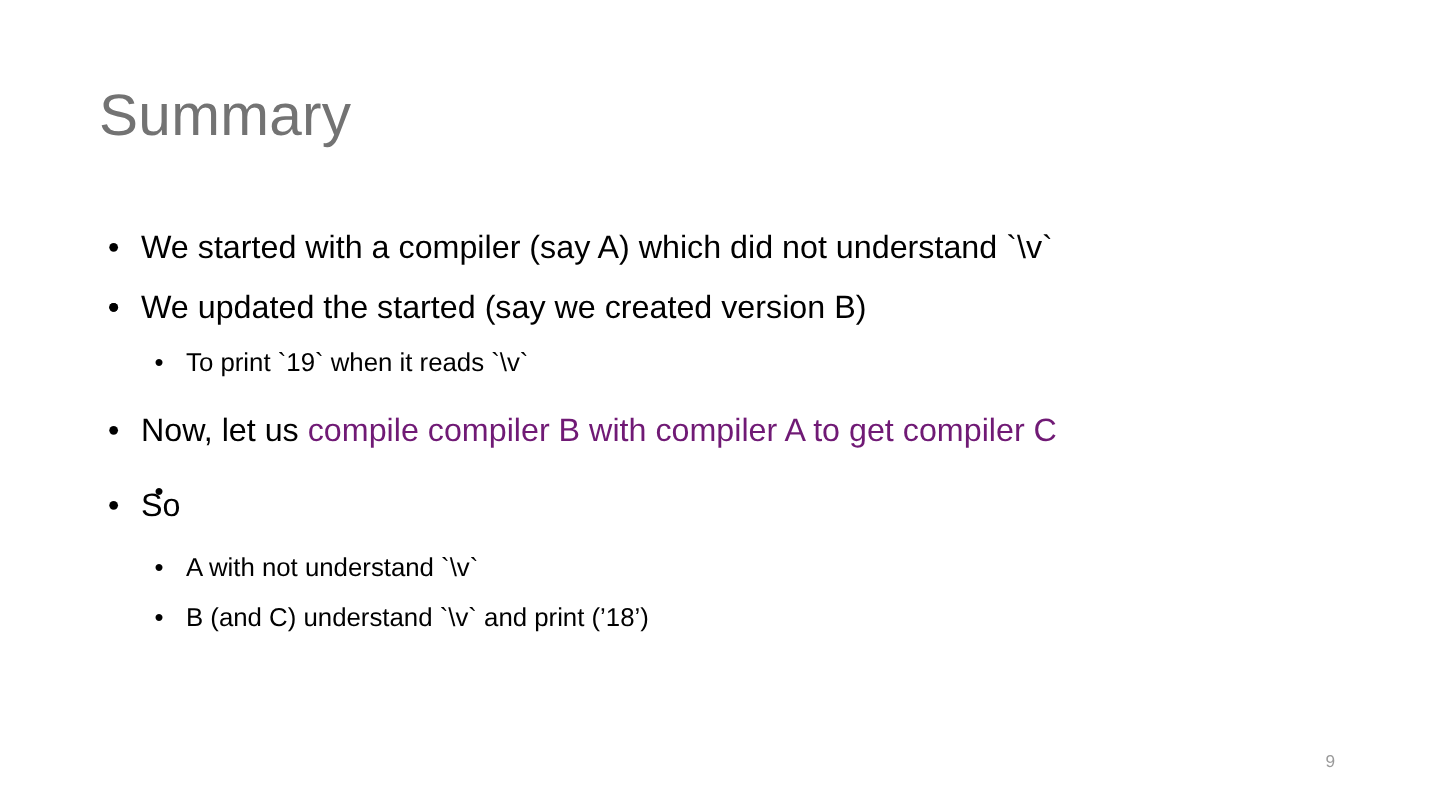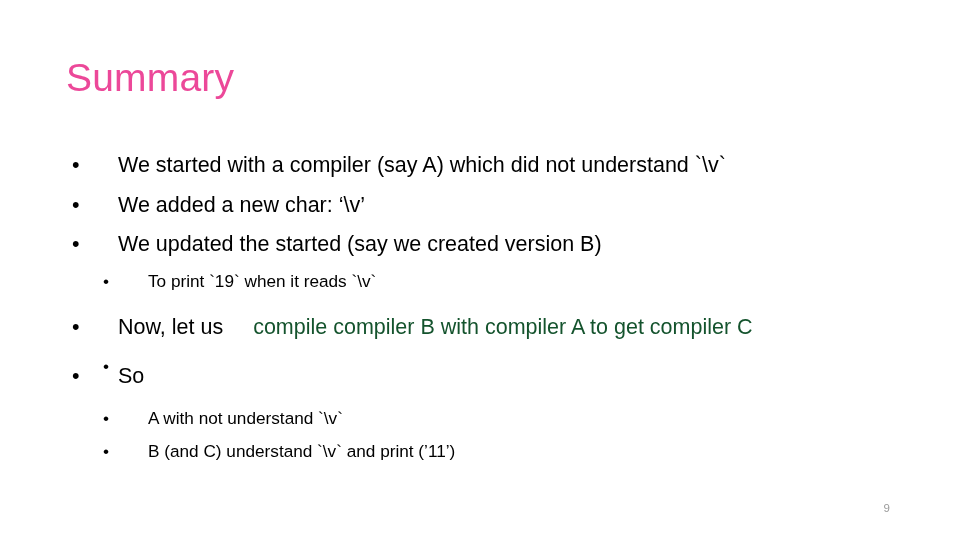--- a/index.html
+++ b/index.html
@@ -26,21 +26,21 @@
 
   
   .slide-title {
     position: absolute;
     left: 66px;
     top: 55px;
     font-size: 39px;
     line-height: 46px;
     font-weight: 400;
     letter-spacing: 0.2px;
-    color: #ec4899;
+    color: #737373;
     white-space: nowrap;
   }
 
   
   .body-block {
     position: absolute;
     left: 66px;
     top: 146px;
     width: 840px;
   }
@@ -80,25 +80,24 @@
     font-size: 17.2px;
     line-height: 33px;
   }
 
   .marker {
     display: inline-block;
   }
 
   .txt {
     display: inline;
-    margin-left: 24px;
   }
 
   .accent {
-    color: #14532d;
+    color: #701a75;
   }
 
   
   .gap-before-now { margin-top: 10px; }
   .gap-before-which { margin-top: 3px; }
   .gap-before-so { margin-top: 10px; }
   .gap-before-a { margin-top: 5px; }
 
   
   .page-number {
@@ -120,21 +119,20 @@
 
   <div class="body-block">
 
     <div class="bullet lvl1">
       <span class="marker">•</span>
       <span class="txt">We started with a compiler (say A) which did not understand `\v`</span>
     </div>
 
     <div class="bullet lvl1">
       <span class="marker">•</span>
-      <span class="txt">We added a new char: ‘\v’</span>
     </div>
 
     <div class="bullet lvl1">
       <span class="marker">•</span>
       <span class="txt">We updated the started (say we created version B)</span>
     </div>
 
     <div class="bullet lvl2">
       <span class="marker">•</span>
       <span class="txt">To print `19` when it reads `\v`</span>
@@ -154,20 +152,20 @@
       <span class="txt">So</span>
     </div>
 
     <div class="bullet lvl2 gap-before-a">
       <span class="marker">•</span>
       <span class="txt">A with not understand `\v`</span>
     </div>
 
     <div class="bullet lvl2">
       <span class="marker">•</span>
-      <span class="txt">B (and C) understand `\v` and print (’11’)</span>
+      <span class="txt">B (and C) understand `\v` and print (’18’)</span>
     </div>
 
   </div>
 
   <div class="page-number">9</div>
 
 </div>
 
 </body></html>

